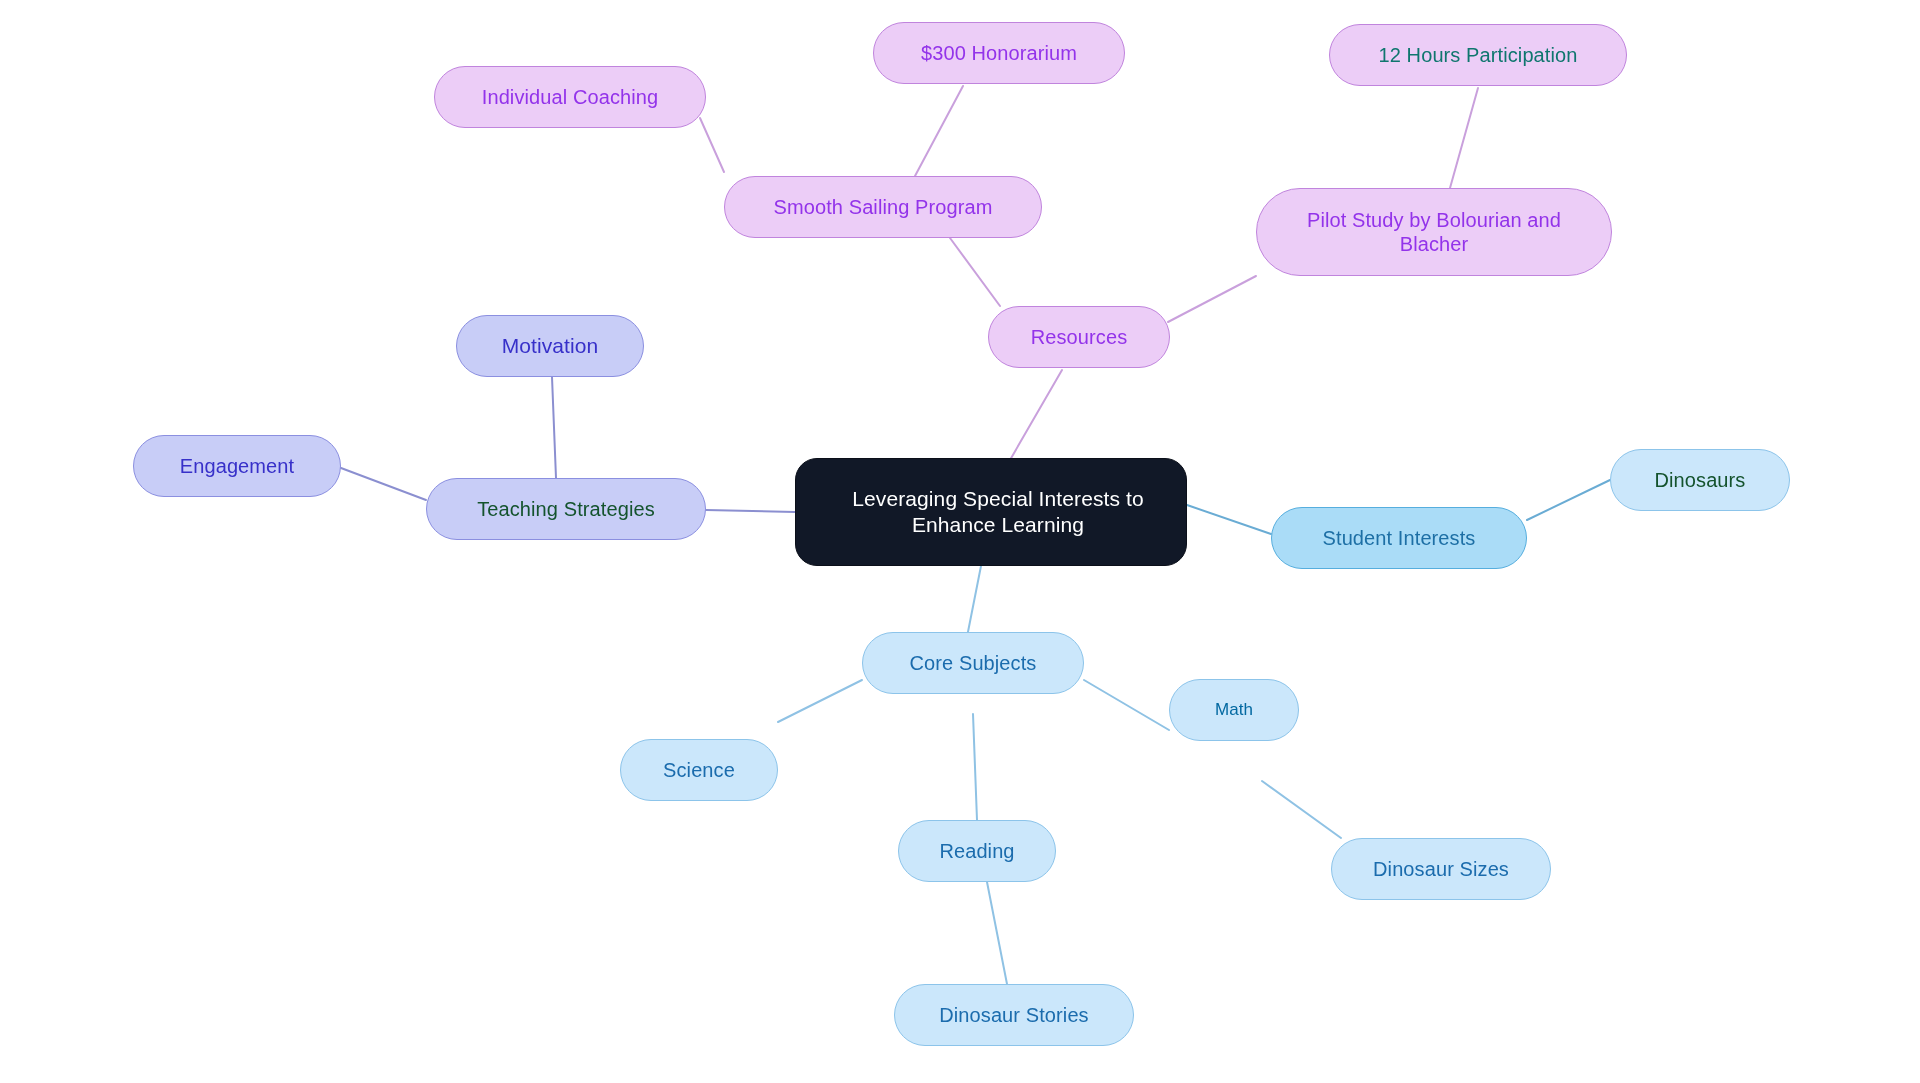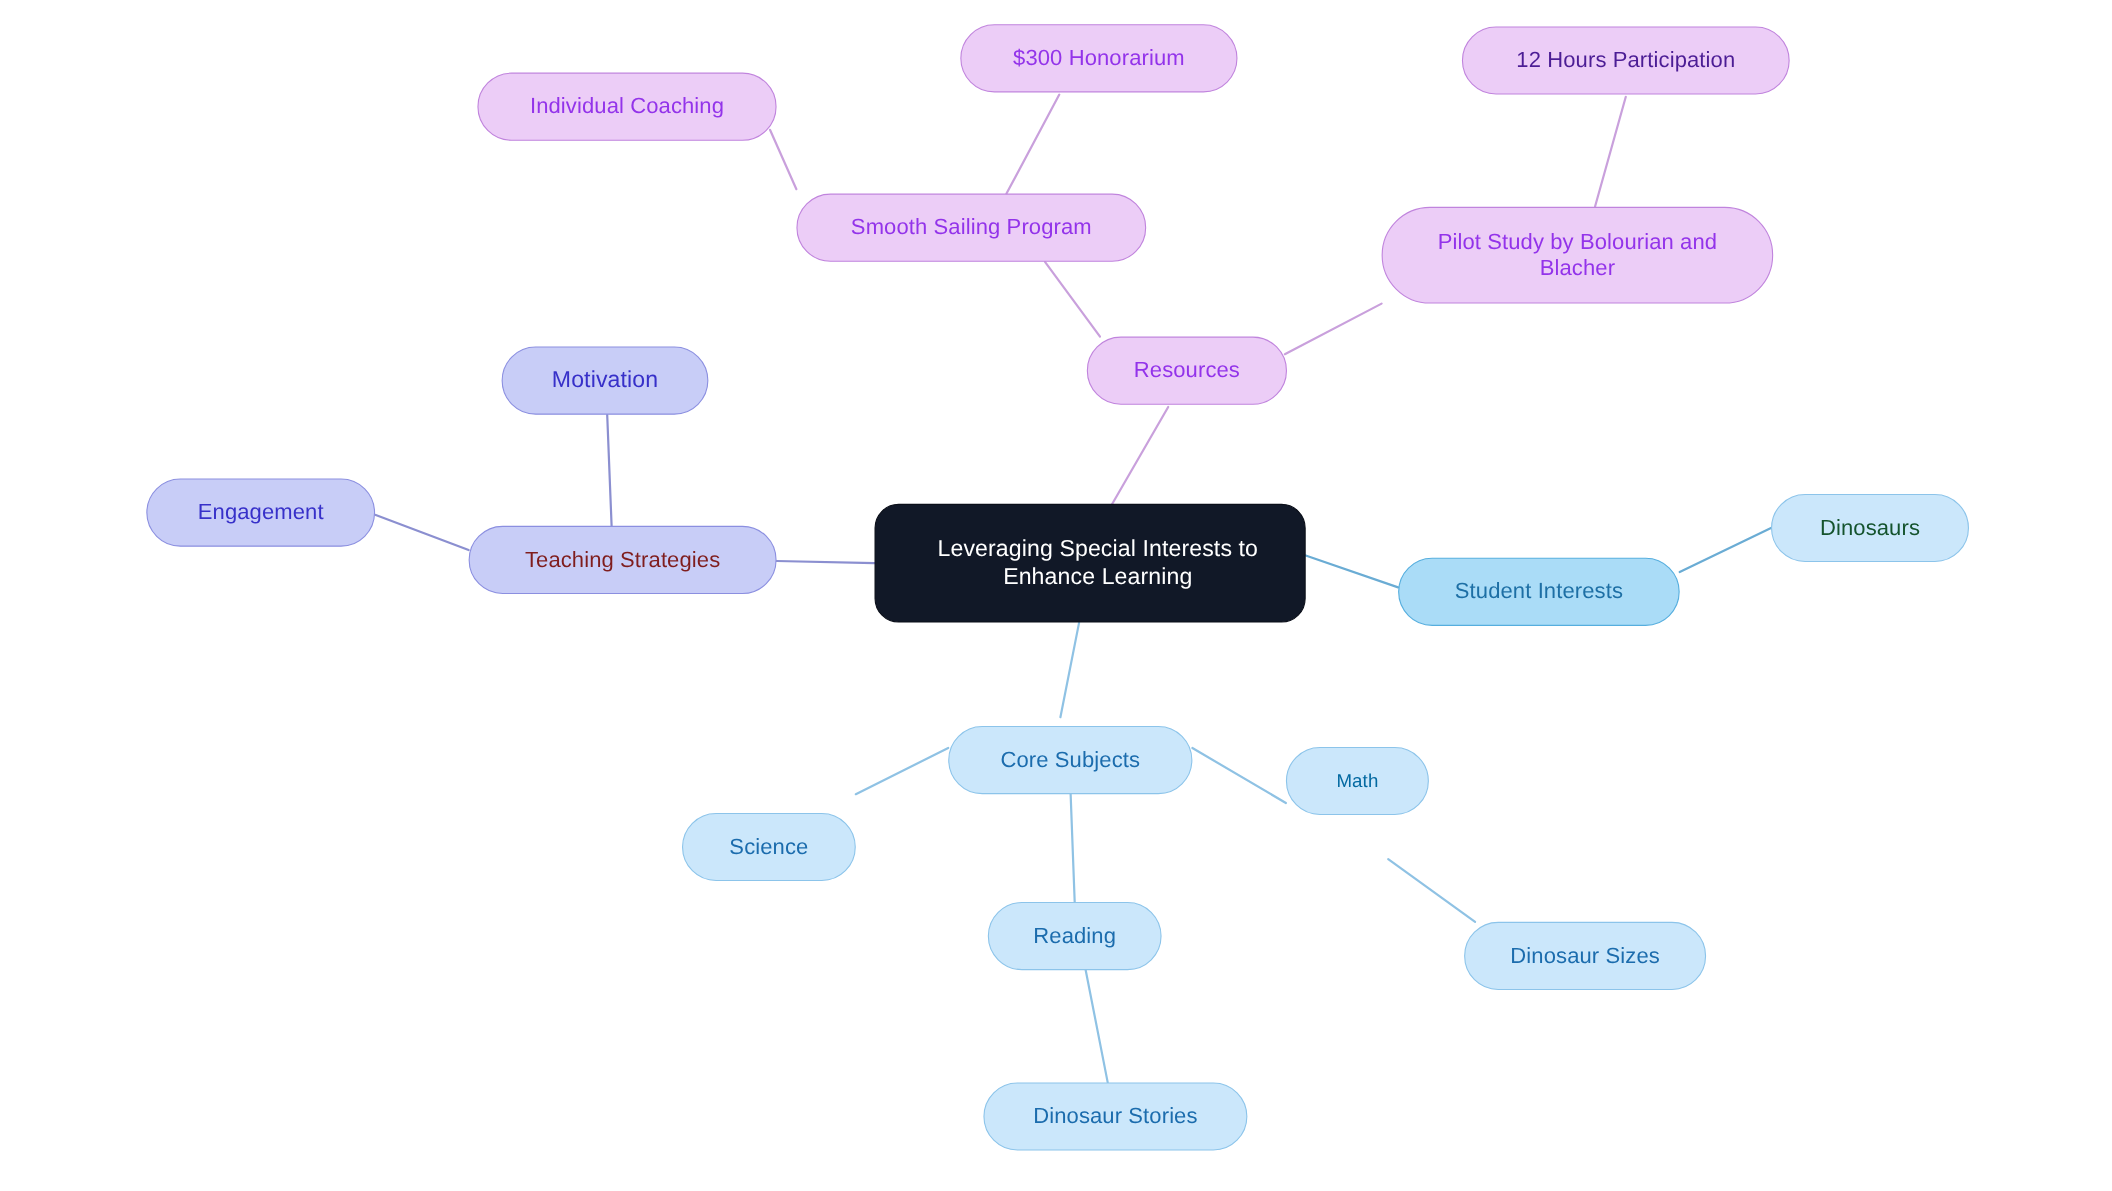--- a/index.html
+++ b/index.html
@@ -80,27 +80,27 @@
       <line x1="987" y1="882" x2="1007" y2="984" stroke="#8fc2e4" stroke-width="2" stroke-linecap="round"></line>
     </svg>
 
   <div id="node-layer">
       <div class="node node-root" style="left: 795px; top: 458px; width: 392px; height: 108px; background: rgb(17, 24, 39); color: rgb(255, 255, 255); border-color: rgb(11, 15, 25); font-size: 21px;"><span class="node-label">Leveraging Special Interests to Enhance Learning</span></div>
       <div class="node" style="left: 988px; top: 306px; width: 182px; height: 62px; background: rgb(236, 205, 247); color: rgb(147, 51, 234); border-color: rgb(192, 132, 221); font-size: 20px;"><span class="node-label">Resources</span></div>
       <div class="node" style="left: 724px; top: 176px; width: 318px; height: 62px; background: rgb(236, 205, 247); color: rgb(147, 51, 234); border-color: rgb(192, 132, 221); font-size: 20px;"><span class="node-label">Smooth Sailing Program</span></div>
       <div class="node" style="left: 434px; top: 66px; width: 272px; height: 62px; background: rgb(236, 205, 247); color: rgb(147, 51, 234); border-color: rgb(192, 132, 221); font-size: 20px;"><span class="node-label">Individual Coaching</span></div>
       <div class="node" style="left: 873px; top: 22px; width: 252px; height: 62px; background: rgb(236, 205, 247); color: rgb(147, 51, 234); border-color: rgb(192, 132, 221); font-size: 20px;"><span class="node-label">$300 Honorarium</span></div>
       <div class="node" style="left: 1256px; top: 188px; width: 356px; height: 88px; background: rgb(236, 205, 247); color: rgb(147, 51, 234); border-color: rgb(192, 132, 221); font-size: 20px;"><span class="node-label">Pilot Study by Bolourian and Blacher</span></div>
-      <div class="node" style="left: 1329px; top: 24px; width: 298px; height: 62px; background: rgb(236, 205, 247); color: #4c1d95; border-color: rgb(192, 132, 221); font-size: 20px;"><span class="node-label">12 Hours Participation</span></div>
-      <div class="node" style="left: 426px; top: 478px; width: 280px; height: 62px; background: rgb(200, 205, 247); color: #7f1d1d; border-color: rgb(139, 143, 224); font-size: 20px;"><span class="node-label">Teaching Strategies</span></div>
+      <div class="node" style="left: 1329px; top: 24px; width: 298px; height: 62px; background: rgb(236, 205, 247); color: #0f766e; border-color: rgb(192, 132, 221); font-size: 20px;"><span class="node-label">12 Hours Participation</span></div>
+      <div class="node" style="left: 426px; top: 478px; width: 280px; height: 62px; background: rgb(200, 205, 247); color: #14532d; border-color: rgb(139, 143, 224); font-size: 20px;"><span class="node-label">Teaching Strategies</span></div>
       <div class="node" style="left: 133px; top: 435px; width: 208px; height: 62px; background: rgb(200, 205, 247); color: rgb(55, 48, 201); border-color: rgb(139, 143, 224); font-size: 20px;"><span class="node-label">Engagement</span></div>
       <div class="node" style="left: 456px; top: 315px; width: 188px; height: 62px; background: rgb(200, 205, 247); color: rgb(55, 48, 201); border-color: rgb(139, 143, 224); font-size: 21px;"><span class="node-label">Motivation</span></div>
       <div class="node" style="left: 1271px; top: 507px; width: 256px; height: 62px; background: rgb(170, 220, 247); color: rgb(29, 111, 165); border-color: rgb(86, 174, 222); font-size: 20px;"><span class="node-label">Student Interests</span></div>
       <div class="node" style="left: 1610px; top: 449px; width: 180px; height: 62px; background: rgb(203, 231, 251); color: #14532d; border-color: rgb(140, 196, 234); font-size: 20px;"><span class="node-label">Dinosaurs</span></div>
-      <div class="node" style="left: 862px; top: 660px; width: 222px; height: 62px; background: rgb(203, 231, 251); color: rgb(27, 108, 173); border-color: rgb(140, 196, 234); font-size: 20px;"><span class="node-label">Core Subjects</span></div>
+      <div class="node" style="left: 862px; top: 632px; width: 222px; height: 62px; background: rgb(203, 231, 251); color: rgb(27, 108, 173); border-color: rgb(140, 196, 234); font-size: 20px;"><span class="node-label">Core Subjects</span></div>
       <div class="node" style="left: 620px; top: 739px; width: 158px; height: 62px; background: rgb(203, 231, 251); color: rgb(27, 108, 173); border-color: rgb(140, 196, 234); font-size: 20px;"><span class="node-label">Science</span></div>
       <div class="node" style="left: 1169px; top: 679px; width: 130px; height: 62px; background: rgb(203, 231, 251); color: #0369a1; border-color: rgb(140, 196, 234); font-size: 17px;"><span class="node-label">Math</span></div>
       <div class="node" style="left: 898px; top: 820px; width: 158px; height: 62px; background: rgb(203, 231, 251); color: rgb(27, 108, 173); border-color: rgb(140, 196, 234); font-size: 20px;"><span class="node-label">Reading</span></div>
       <div class="node" style="left: 1331px; top: 838px; width: 220px; height: 62px; background: rgb(203, 231, 251); color: rgb(27, 108, 173); border-color: rgb(140, 196, 234); font-size: 20px;"><span class="node-label">Dinosaur Sizes</span></div>
       <div class="node" style="left: 894px; top: 984px; width: 240px; height: 62px; background: rgb(203, 231, 251); color: rgb(27, 108, 173); border-color: rgb(140, 196, 234); font-size: 20px;"><span class="node-label">Dinosaur Stories</span></div>
     </div>
 
 </div>
 
 </body></html>

